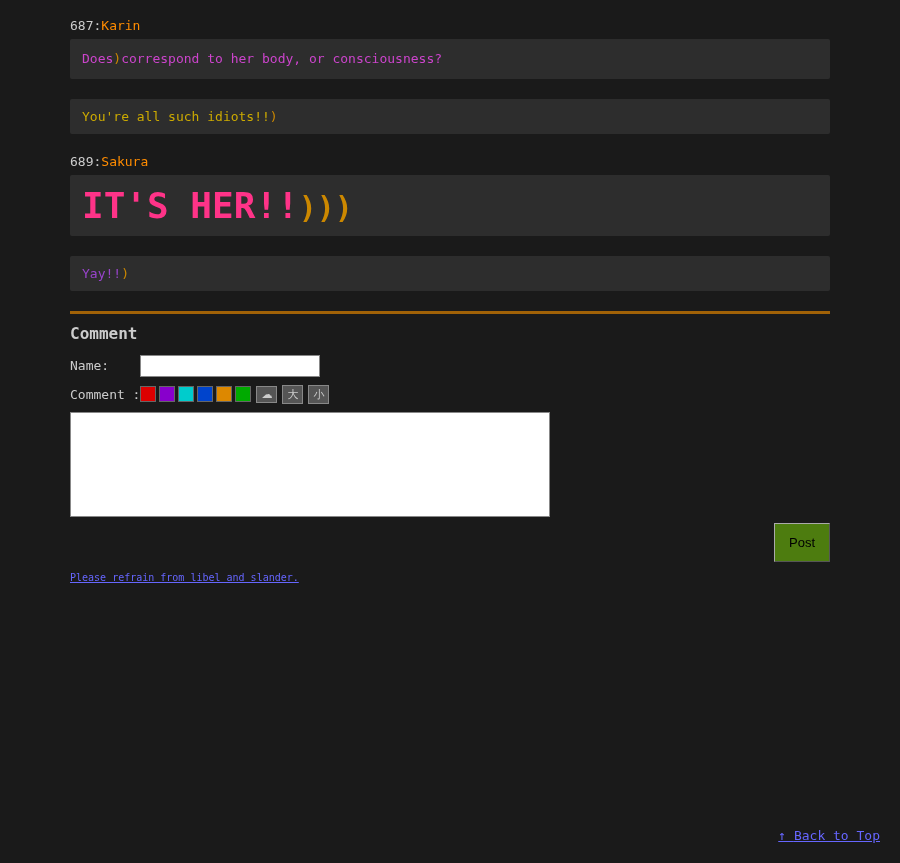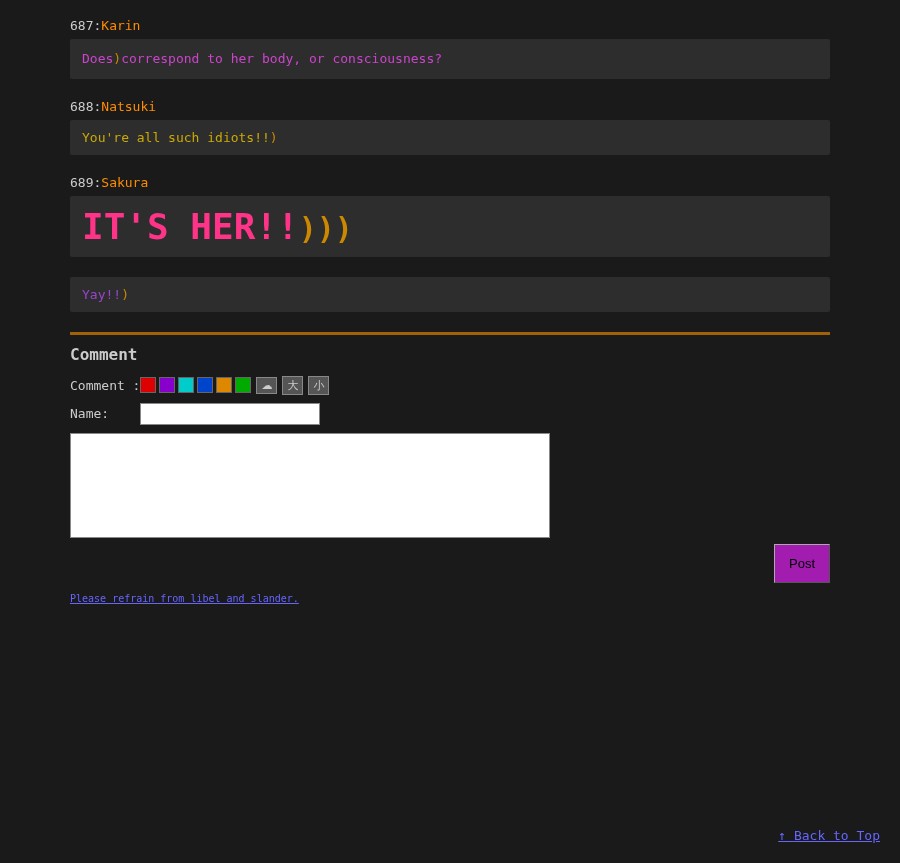--- a/index.html
+++ b/index.html
@@ -174,21 +174,21 @@
     .post-button {
       display: block;
       margin-top: 6px;
       margin-left: auto;
       margin-right: 0;
       width: 480px;
       text-align: right;
     }
 
     .post-btn {
-      background: #a21caf;
+      background: #4d7c0f;
       border: 1px outset #aaa;
       color: #000;
       font-size: 13px;
       padding: 11px 14px;
       cursor: pointer;
     }
 
     .warning-text {
       color: #6666ff;
       font-size: 10px;
@@ -219,23 +219,20 @@
   <div class="comment-entry">
     <div class="comment-header">
       <span class="num">687</span>:<span class="name-karin">Karin</span>
     </div>
     <div class="comment-box">
       <div class="text-purple-small">Does<span style="color:#cc8800;">)</span>correspond to her body, or consciousness?</div>
     </div>
   </div>
 
   <div class="comment-entry">
-    <div class="comment-header">
-      <span class="num">688</span>:<span class="name-natsuki">Natsuki</span>
-    </div>
     <div class="comment-box">
       <span class="text-yellow-small">You're all such idiots!!<span style="color:#cc8800;">)</span></span>
     </div>
   </div>
 
   <div class="comment-entry">
     <div class="comment-header">
       <span class="num">689</span>:<span class="name-sakura">Sakura</span>
     </div>
     <div class="comment-box">
@@ -245,41 +242,41 @@
 
   <div class="comment-entry">
     <div class="comment-box">
       <span class="text-purple-small-690">Yay!!<span style="color:#cc8800;">)</span></span>
     </div>
   </div>
 
 
   <div class="comment-form-section">
     <div class="comment-form-title">Comment</div>
+
+    <div class="form-row">
+      <span class="form-label">Name:</span>
+      <input type="text" class="name-input" value="" style="">
+    </div>
 
     <div class="form-row">
       <span class="form-label">Comment :</span>
       <div class="color-buttons">
         <span class="color-btn btn-red"></span>
         <span class="color-btn btn-purple"></span>
         <span class="color-btn btn-cyan"></span>
         <span class="color-btn btn-blue"></span>
         <span class="color-btn btn-orange"></span>
         <span class="color-btn btn-green"></span>
         <button class="icon-btn">☁</button>
         <button class="icon-btn">大</button>
         <button class="icon-btn">小</button>
       </div>
     </div>
 
-    <div class="form-row">
-      <span class="form-label">Name:</span>
-      <input type="text" class="name-input" value="" style="">
-    </div>
-
     <textarea class="comment-textarea" style=""></textarea>
 
     <div class="post-button">
       <button class="post-btn">Post</button>
     </div>
 
     <div class="warning-text">Please refrain from libel and slander.</div>
   </div>
 
   <div class="back-to-top">Back to Top</div>

